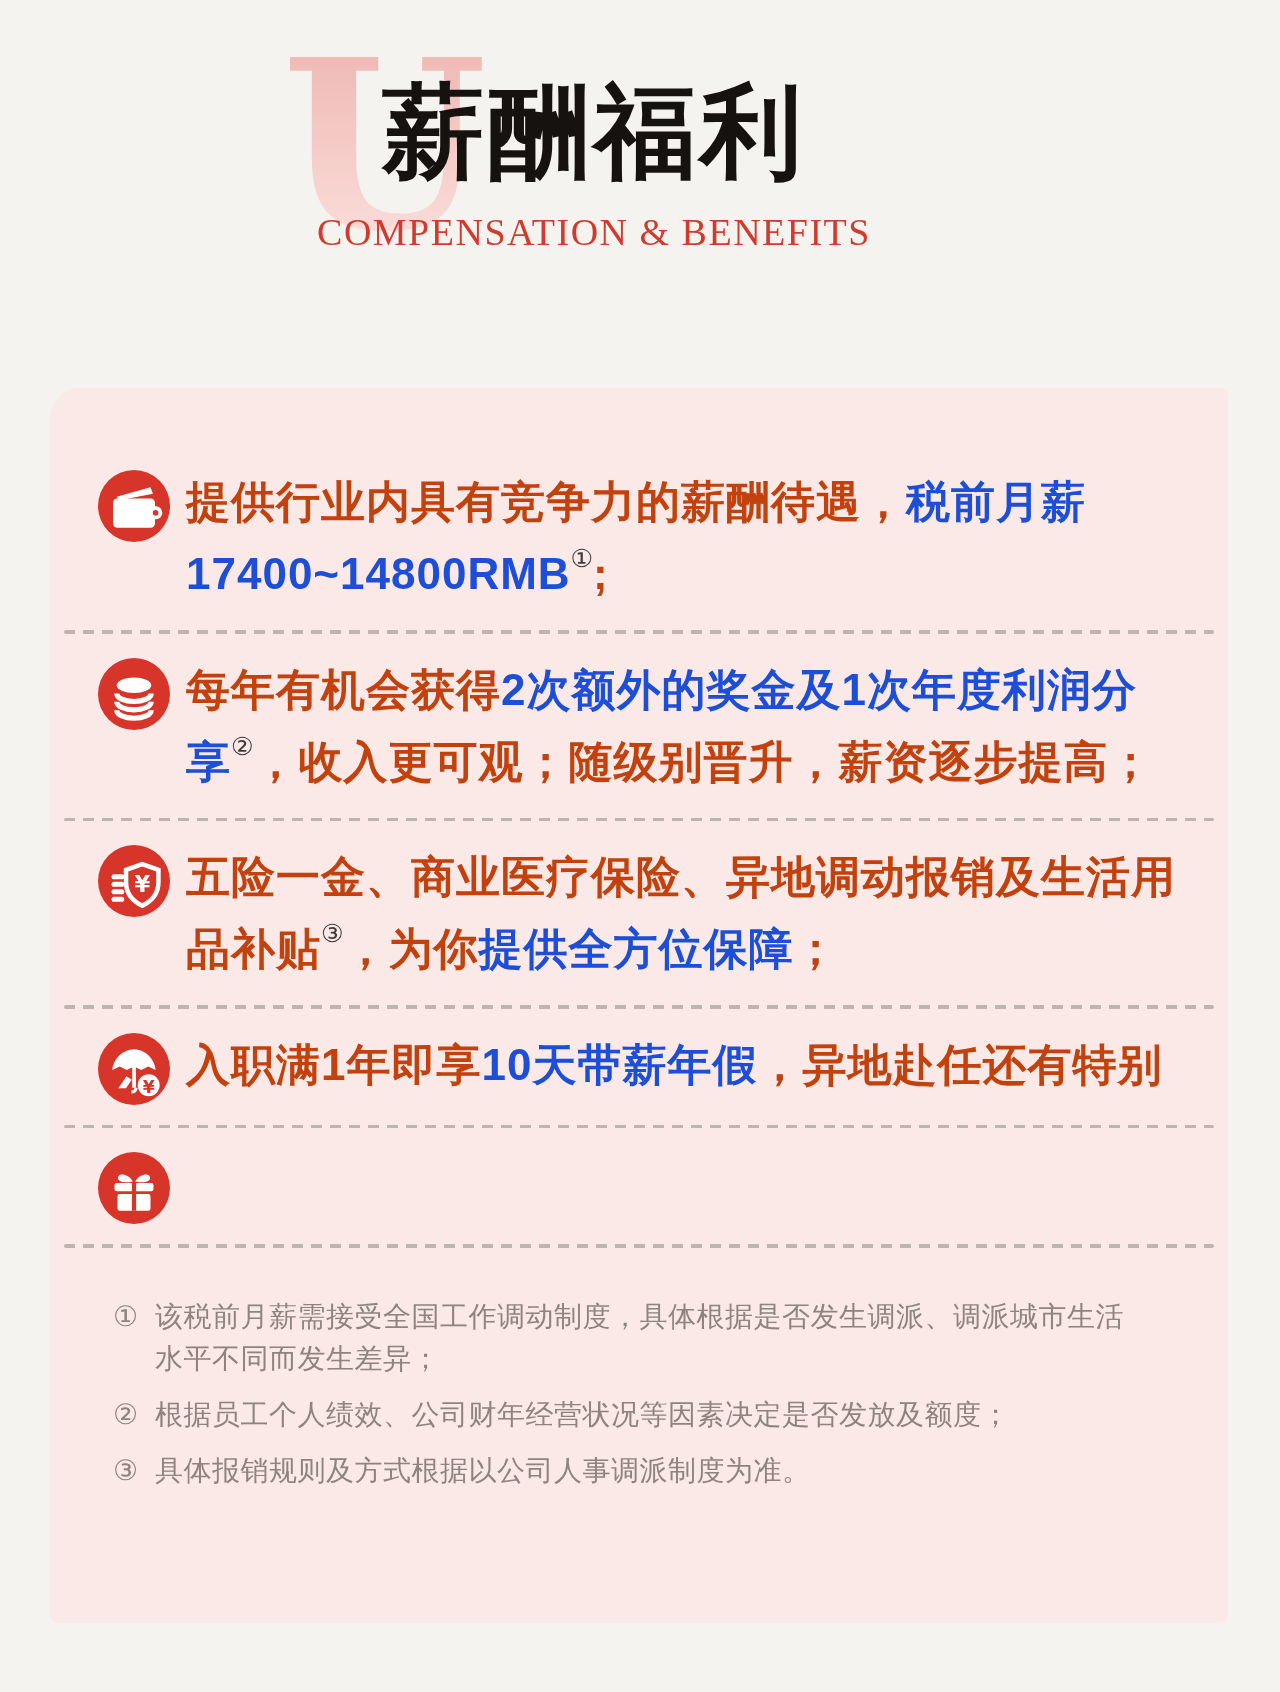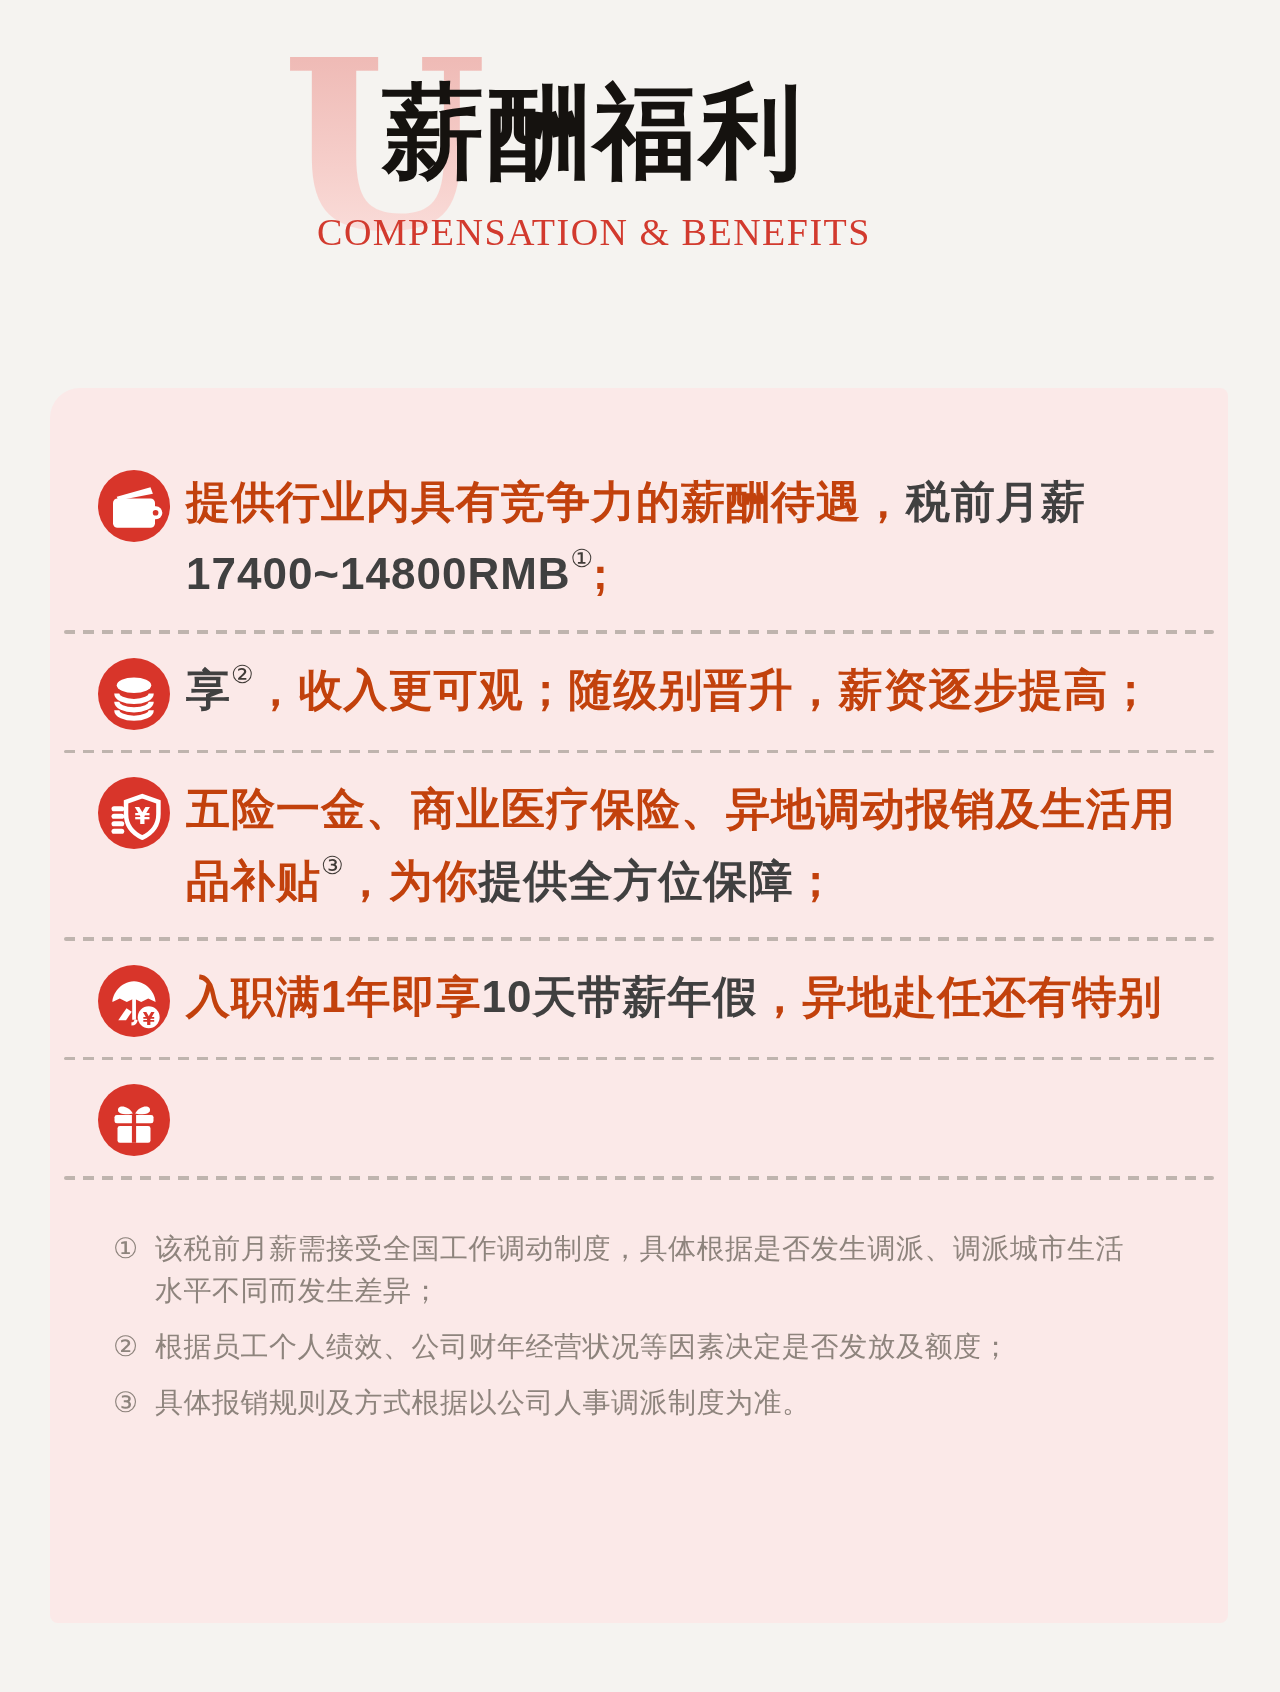--- a/index.html
+++ b/index.html
@@ -41,21 +41,21 @@
   }
   .benefit-item{display:flex;align-items:flex-start;gap:16px;padding:20px 0;}
   .benefit-icon{flex:0 0 72px;width:72px;height:72px;margin-top:4px;}
   .benefit-icon svg{width:72px;height:72px;display:block;}
   .benefit-text{
     flex:1;font-size:44px;line-height:72px;font-weight:700;
     color:#262220;letter-spacing:1px;
   }
   .benefit-line{white-space:nowrap;}
   .seg-black{color:#c2410c;}
-  .seg-red{color:#404040;margin-top:12px;}
+  .seg-red{color:#1d4ed8;margin-top:12px;}
   .sup-mark{
     font-size:25px;font-weight:400;color:#403b37;
     vertical-align:22px;line-height:0;letter-spacing:0;
   }
   .separator{
     height:3.5px;margin:0 -34px;border-radius:2px;
     background:repeating-linear-gradient(90deg,#bfb4ae 0 11px,rgba(0,0,0,0) 11px 19px);
   }
   
   .notes{padding:48px 15px 0 15px;}
@@ -100,20 +100,21 @@
         <span class="benefit-icon">
           <svg viewBox="0 0 48 48">
             <circle cx="24" cy="24" r="24" fill="#d8352a"></circle>
             <ellipse cx="24" cy="18.2" rx="11.5" ry="5.2" fill="#fff"></ellipse>
             <path d="M12.5 23.6 A11.5 5.4 0 0 0 35.5 23.6" stroke="#fff" stroke-width="3.4" fill="none"></path>
             <path d="M12.5 29.2 A11.5 5.4 0 0 0 35.5 29.2" stroke="#fff" stroke-width="3.4" fill="none"></path>
             <path d="M12.5 34.8 A11.5 5.4 0 0 0 35.5 34.8" stroke="#fff" stroke-width="3.4" fill="none"></path>
           </svg>
         </span>
         <div class="benefit-text">
+          <div class="benefit-line"><span class="seg-black">每年有机会获得</span><span class="seg-red">2次额外的奖金及1次年度利润分</span></div>
           <div class="benefit-line"><span class="seg-red">享</span><span class="sup-mark">②</span><span class="seg-black">，收入更可观；随级别晋升，薪资逐步提高；</span></div>
         </div>
       </div>
       <div class="separator"></div>
       <div class="benefit-item">
         <span class="benefit-icon">
           <svg viewBox="0 0 48 48">
             <circle cx="24" cy="24" r="24" fill="#d8352a"></circle>
             <rect x="9" y="19.5" width="8.5" height="3.4" rx="1.7" fill="#fff"></rect>
             <rect x="9" y="24.5" width="8.5" height="3.4" rx="1.7" fill="#fff"></rect>

